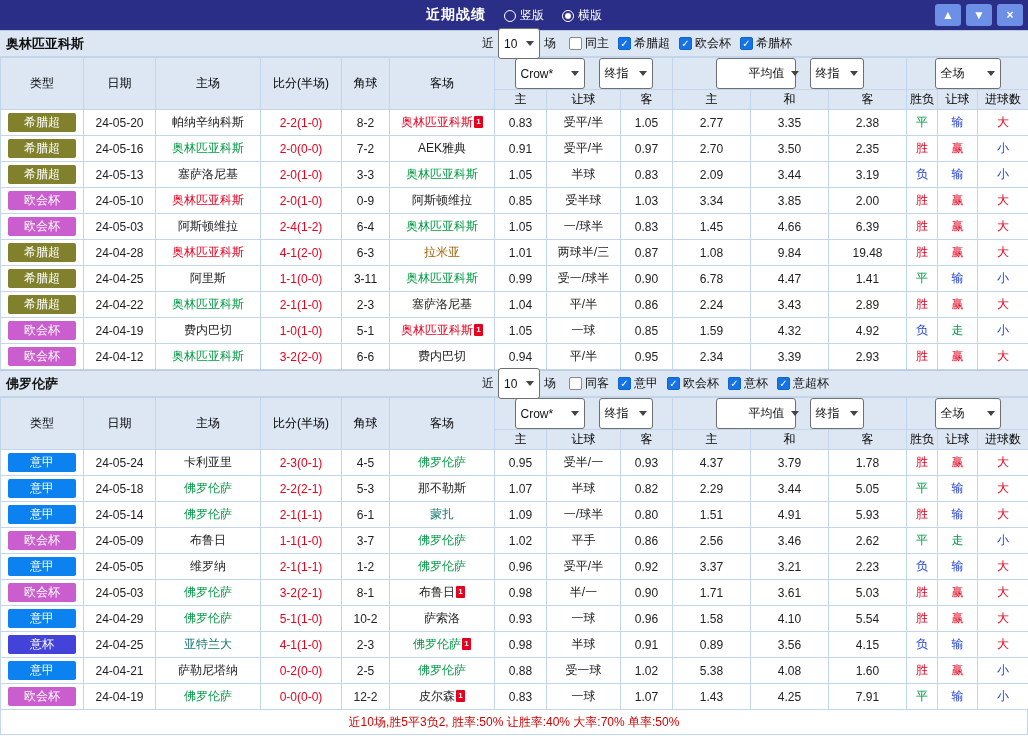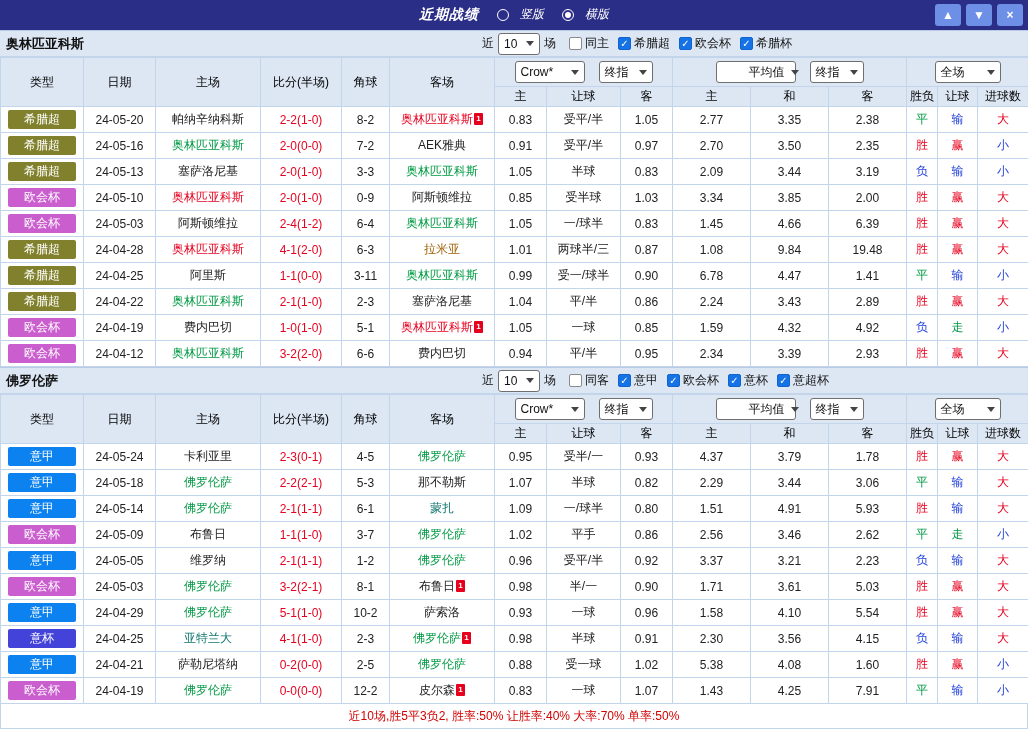--- a/index.html
+++ b/index.html
@@ -4,41 +4,41 @@
 <style>
   * { box-sizing: border-box; }
   html,body { margin:0; padding:0; }
   body {
     width:1028px; background:#fff;
     font-family:"Liberation Sans","DejaVu Sans",sans-serif;
     color:#222;
   }
   
   .titlebar { height:30px; background:#2b2e86; position:relative; display:flex; align-items:center; color:#fff; }
-  .titlebar-center { margin:0 auto; display:flex; align-items:flex-start; gap:18px;font-style:italic; }
+  .titlebar-center { margin:0 auto; display:flex; align-items:flex-end; gap:18px; }
   .win-title { font-size:14px; font-weight:bold; letter-spacing:1px; }
-  .radio { display:inline-flex; align-items:center; gap:11px; font-size:12px; cursor:pointer; }
+  .radio { display:inline-flex; align-items:center; gap:4px; font-size:12px; cursor:pointer; }
   .rcircle { width:12px; height:12px; border:1px solid #fff; border-radius:50%; display:inline-block; position:relative; }
   .rcircle.on::after { content:''; position:absolute; left:2px; top:2px; right:2px; bottom:2px; border-radius:50%; background:#fff; }
   .titlebar-btns { position:absolute; right:5px; top:4px; display:flex; gap:5px; }
   .tbtn { width:26px; height:22px; background:#6e8fe6; color:#fff; border:none; border-radius:3px;
           font-size:12px; line-height:22px; text-align:center; padding:0; cursor:pointer; font-family:inherit; font-weight:bold; }
   
   .sec-head { height:27px; background:#dde7f4; border-top:1px solid #b9cbe2; border-bottom:1px solid #c3d5ea;
               position:relative; display:flex; align-items:center; }
   .team-name { margin-left:6px; font-size:13px; font-weight:bold; color:#111; }
   .filters { position:absolute; left:478px; top:0; height:100%; display:flex; align-items:center; font-size:12px; color:#111; }
   .flabel { margin:0 4px; }
   .cb { display:inline-flex; align-items:center; margin-left:9px; cursor:pointer; gap:3px; }
   .box { width:13px; height:13px; border:1px solid #8a8a8a; background:#fff; border-radius:2px;
          font-size:10px; line-height:11px; text-align:center; color:#fff; }
   .box.checked { background:#1673e6; border-color:#1064d0; }
   
   .selbox { display:inline-flex; align-items:center; justify-content:space-between; background:#fff;
-            border:1px solid #6f6f6f; border-radius:3px; height:22px; padding:0 5px; cursor:pointer;
+            border:1px solid #6f6f6f; border-radius:3px; height:31px; padding:0 5px; cursor:pointer;
             font-size:12px; color:#111; }
   .selarrow { width:0; height:0; border-left:4px solid transparent; border-right:4px solid transparent;
               border-top:5px solid #444; margin-left:6px; }
   .w-count { width:42px; }
   .w-book  { width:70px; }
   .w-fin   { width:54px; }
   .w-avg   { width:80px;padding-left:32px; }
   .w-scope { width:66px; }
   
   .grid { border-collapse:collapse; table-layout:fixed; width:1028px; text-align:center; font-size:12px; color:#222; }
@@ -481,21 +481,21 @@
               <td class="date">24-05-18</td>
               <td class="teamcell"><span class="tname" style="color: rgb(0, 153, 68);">佛罗伦萨</span></td>
               <td class="score">2-2(2-1)</td>
               <td class="corner">5-3</td>
               <td class="teamcell"><span class="tname" style="color: rgb(34, 34, 34);">那不勒斯</span></td>
               <td class="num">1.07</td>
               <td class="num">半球</td>
               <td class="num">0.82</td>
               <td class="num">2.29</td>
               <td class="num">3.44</td>
-              <td class="num">3.06</td>
+              <td class="num">5.05</td>
               <td class="res" style="color: rgb(0, 153, 68);">平</td>
               <td class="res" style="color: rgb(31, 63, 216);">输</td>
               <td class="res" style="color: rgb(230, 0, 30);">大</td>
             </tr>
             <tr>
               <td><span class="badge" style="background: rgb(11, 130, 240);">意甲</span></td>
               <td class="date">24-05-14</td>
               <td class="teamcell"><span class="tname" style="color: rgb(0, 153, 68);">佛罗伦萨</span></td>
               <td class="score">2-1(1-1)</td>
               <td class="corner">6-1</td>
@@ -581,21 +581,21 @@
             <tr>
               <td><span class="badge" style="background: rgb(67, 67, 217);">意杯</span></td>
               <td class="date">24-04-25</td>
               <td class="teamcell"><span class="tname" style="color: #0f766e;">亚特兰大</span></td>
               <td class="score">4-1(1-0)</td>
               <td class="corner">2-3</td>
               <td class="teamcell"><span class="tname" style="color: rgb(0, 153, 68);">佛罗伦萨</span><span class="redcard">1</span></td>
               <td class="num">0.98</td>
               <td class="num">半球</td>
               <td class="num">0.91</td>
-              <td class="num">2.30</td>
+              <td class="num">0.89</td>
               <td class="num">3.56</td>
               <td class="num">4.15</td>
               <td class="res" style="color: rgb(31, 63, 216);">负</td>
               <td class="res" style="color: rgb(31, 63, 216);">输</td>
               <td class="res" style="color: rgb(230, 0, 30);">大</td>
             </tr>
             <tr>
               <td><span class="badge" style="background: rgb(11, 130, 240);">意甲</span></td>
               <td class="date">24-04-21</td>
               <td class="teamcell"><span class="tname" style="color: rgb(34, 34, 34);">萨勒尼塔纳</span></td>

